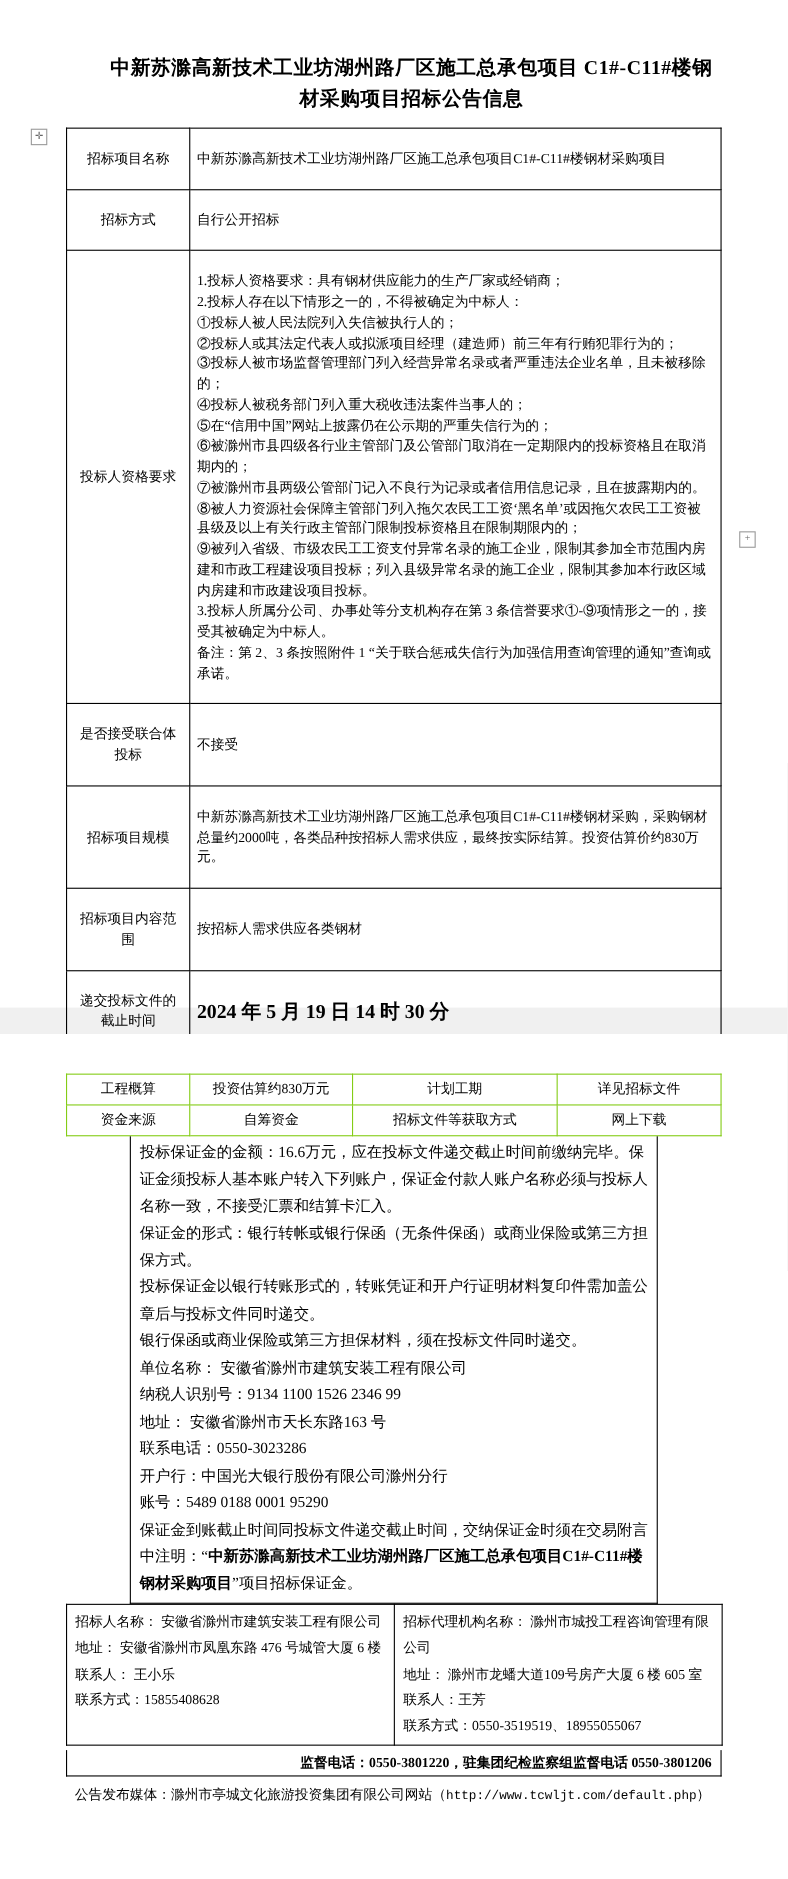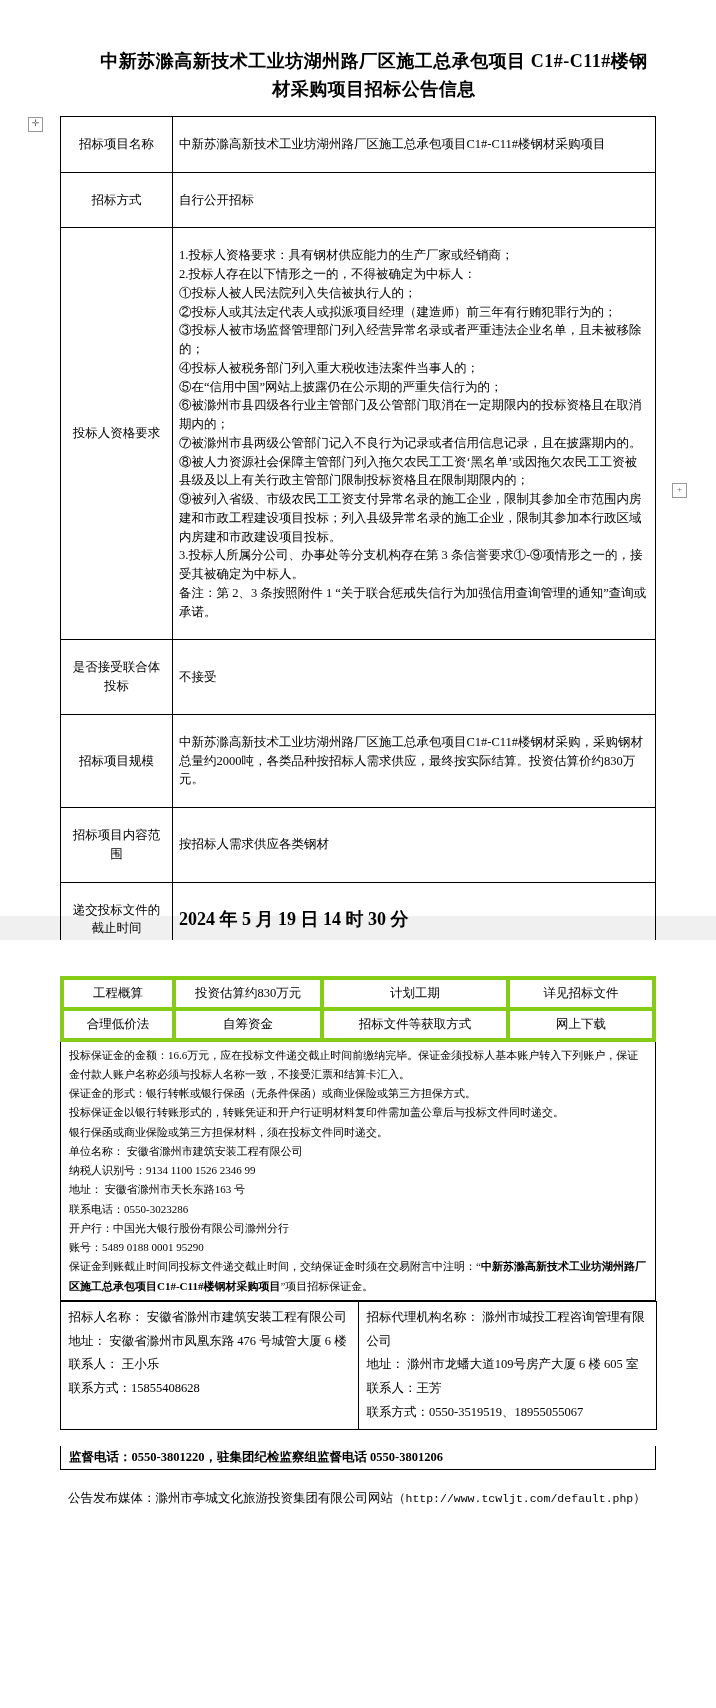--- a/index.html
+++ b/index.html
@@ -75,62 +75,63 @@
 
   
   .p2-top { padding-top: 36px; }
   table.p2top {
     border-collapse: collapse;
     width: 596px;
     margin: 0 auto;
     table-layout: fixed;
   }
   table.p2top td {
-    border: 4px solid #84cc16;
+    border: 1px solid #84cc16;
     padding: 4px 6px;
     font-size: 12.5px;
     text-align: center;
     line-height: 1.5;
   }
   .para-box {
-    width: 596px;
+    width: 480px;
     margin: 0 auto;
     border-left: 1px solid #000;
     border-right: 1px solid #000;
     border-bottom: 1px solid #000;
     box-sizing: border-box;
     padding: 4px 8px 4px 8px;
-    font-size: 11px;
+    font-size: 14px;
     line-height: 1.75;
   }
   .para-box p { margin: 0; }
   .bold { font-weight: bold; }
   table.contacts {
     border-collapse: collapse;
     width: 596px;
     margin: 0 auto;
     table-layout: fixed;
   }
   table.contacts td {
     border: 1px solid #000;
     padding: 4px 8px;
     font-size: 12.5px;
     line-height: 1.9;
     vertical-align: top;
   }
   .supervise {
     width: 596px;
-    margin: 16px auto;
+    margin: 4px auto;
     border-left: 1px solid #000;
     border-right: 1px solid #000;
     border-bottom: 1px solid #000;
     box-sizing: border-box;
     padding: 3px 8px;
     font-size: 12.5px;
     font-weight: bold;
+    text-align: right;
   }
   .media {
     width: 596px;
     margin: 0 auto;
     box-sizing: border-box;
     padding: 4px 8px;
     font-size: 12.5px;
   }
   .mono { font-family: "Liberation Mono", monospace; font-size: 11.5px; }
 
@@ -248,21 +249,21 @@
         <col>
       </colgroup>
     <tbody>
       <tr>
         <td>工程概算</td>
         <td>投资估算约830万元</td>
         <td>计划工期</td>
         <td>详见招标文件</td>
       </tr>
       <tr>
-        <td>合理低价法</td>
+        <td>资金来源</td>
         <td>自筹资金</td>
         <td>招标文件等获取方式</td>
         <td>网上下载</td>
       </tr>
     </tbody>
   </table>
 
   <div class="para-box">
     <p>投标保证金的金额：16.6万元，应在投标文件递交截止时间前缴纳完毕。保证金须投标人基本账户转入下列账户，保证金付款人账户名称必须与投标人名称一致，不接受汇票和结算卡汇入。</p>
     <p>保证金的形式：银行转帐或银行保函（无条件保函）或商业保险或第三方担保方式。</p>

